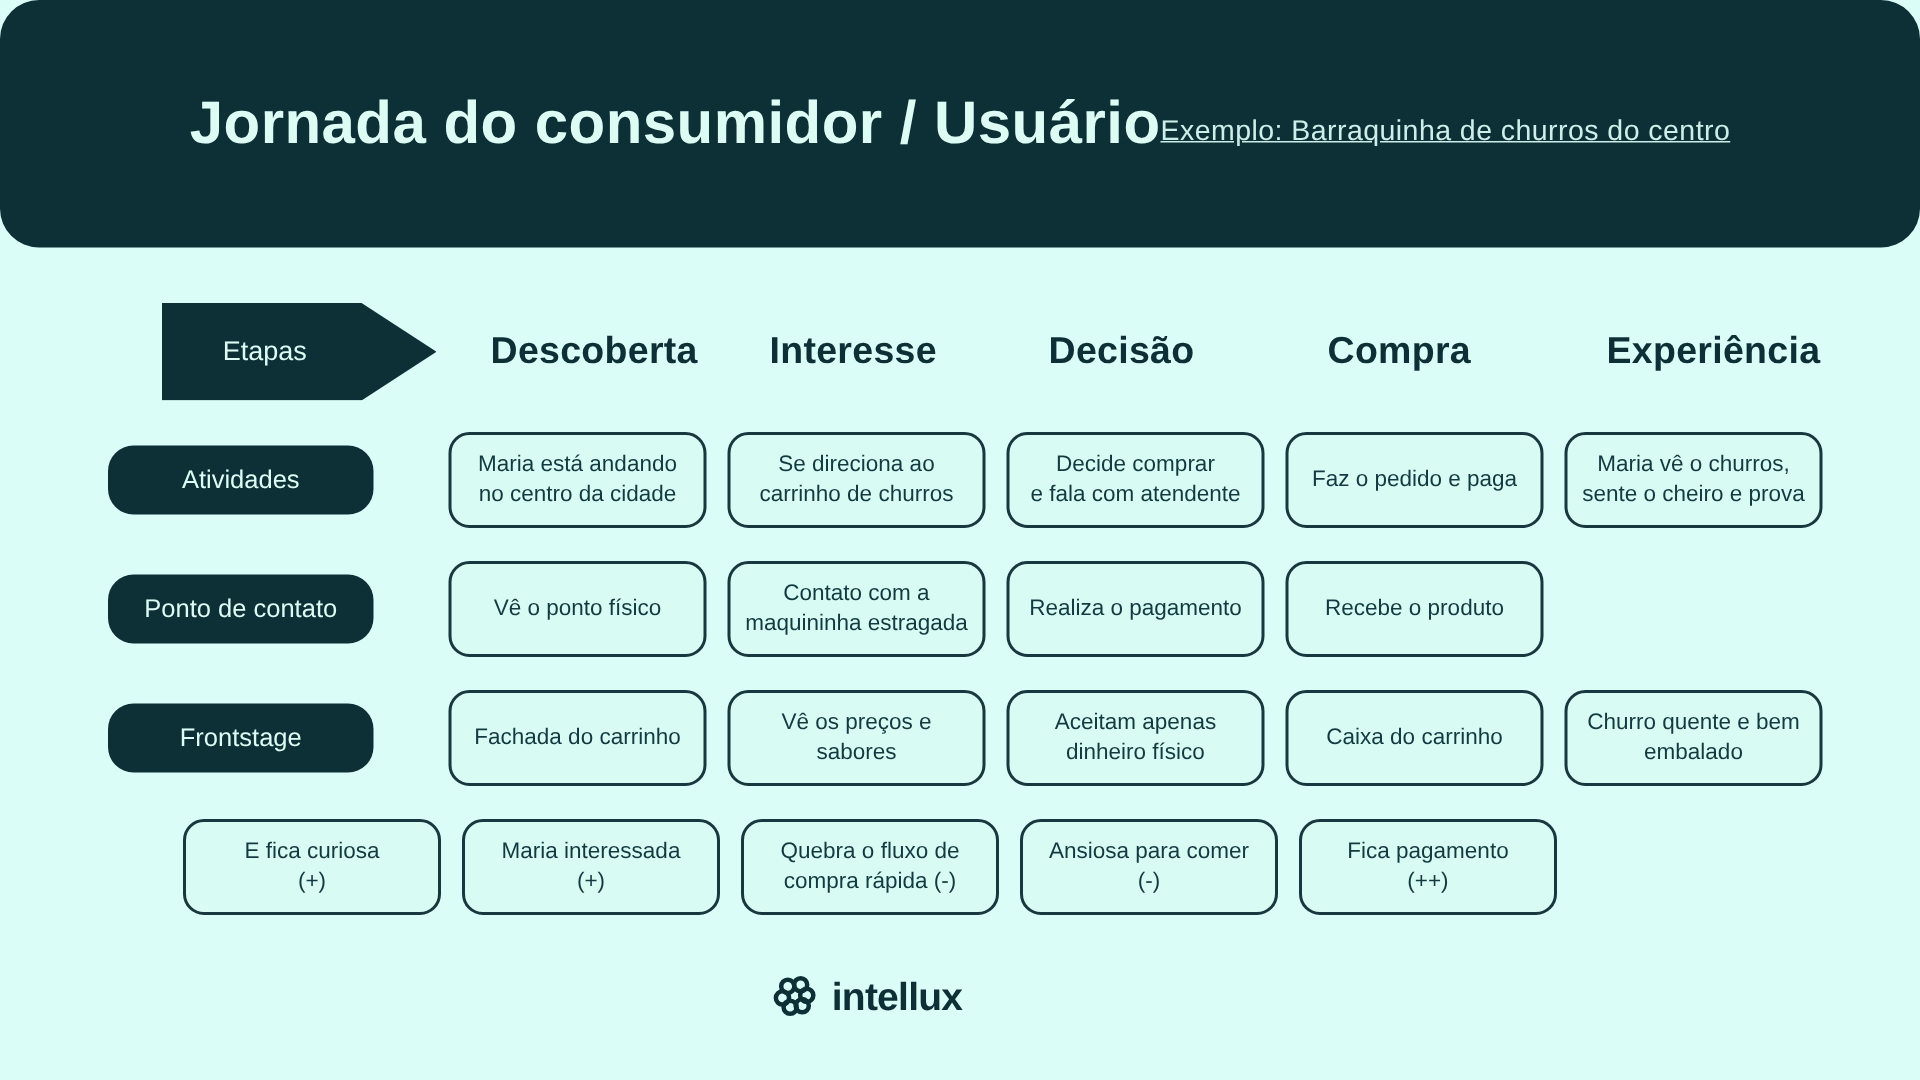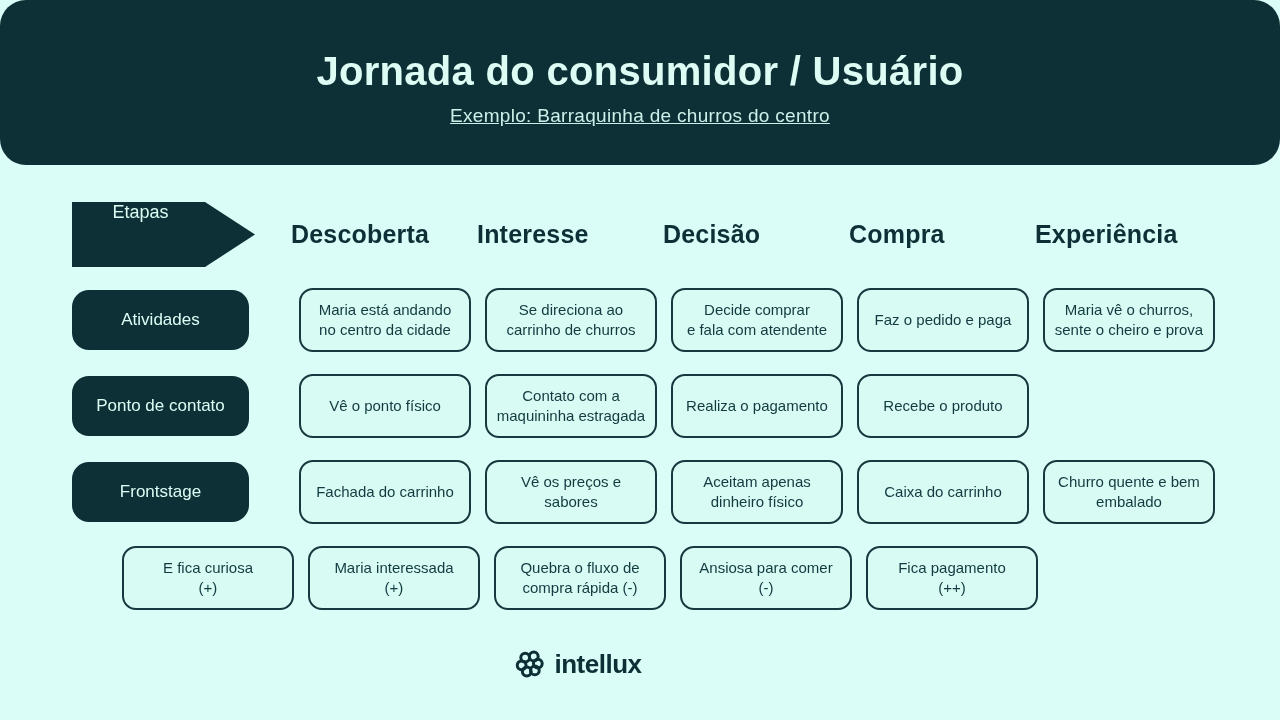--- a/index.html
+++ b/index.html
@@ -14,48 +14,48 @@
   html,body{margin:0;padding:0;}
   body{
     width:1280px;height:720px;position:relative;overflow:hidden;
     background:var(--bg);
     font-family:"Liberation Sans","DejaVu Sans",sans-serif;
   }
   
   .banner{
     position:absolute;left:0;top:0;width:1280px;height:165px;
     background:var(--dark);border-radius:26px;
-    display:flex;flex-direction:column;align-items:center;justify-content:center;
+    display:flex;flex-direction:row;align-items:center;justify-content:center;
     box-sizing:border-box;padding-top:10px;
   }
   .banner-title{
     font-size:40px;font-weight:700;color:var(--title-text);
     letter-spacing:.3px;line-height:1.1;margin-bottom:12px;
   }
   .banner-subtitle{
     font-size:19px;font-weight:400;color:var(--subtitle-text);letter-spacing:.3px;text-decoration:underline;
   }
   
   .journey{position:absolute;left:72px;top:202px;}
   .hrow{display:flex;align-items:center;height:65px;margin-bottom:21px;}
   .stage-arrow{
     width:183px;height:65px;background:var(--dark);
     clip-path:polygon(0 0,72.7% 0,100% 50%,72.7% 100%,0 100%);
-    display:flex;justify-content:center;
-    box-sizing:border-box;padding-right:46px;
+    display:flex;align-items:center;justify-content:center;
+    box-sizing:border-box;padding-right:46px;margin-left:36px;
   }
   .stage-arrow span{color:var(--title-text);font-size:18px;}
   .headers{display:flex;gap:14px;margin-left:36px;}
   .col-header{
     width:172px;font-size:25px;font-weight:700;
     color:var(--dark);letter-spacing:.2px;
   }
   .row{display:flex;align-items:center;margin-bottom:22px;}
   .row-label{
-    width:177px;height:60px;background:var(--dark);border-radius:17px;
+    width:177px;height:46px;background:var(--dark);border-radius:17px;
     display:flex;align-items:center;justify-content:center;
     color:var(--title-text);font-size:17px;text-align:right;
     box-sizing:border-box;padding:0 8px;
   }
   .cells{display:flex;gap:14px;margin-left:50px;}
   .cell{
     width:172px;height:64px;box-sizing:border-box;
     border:2.5px solid var(--border);border-radius:14px;
     background:var(--cell-fill);
     display:flex;align-items:center;justify-content:center;

